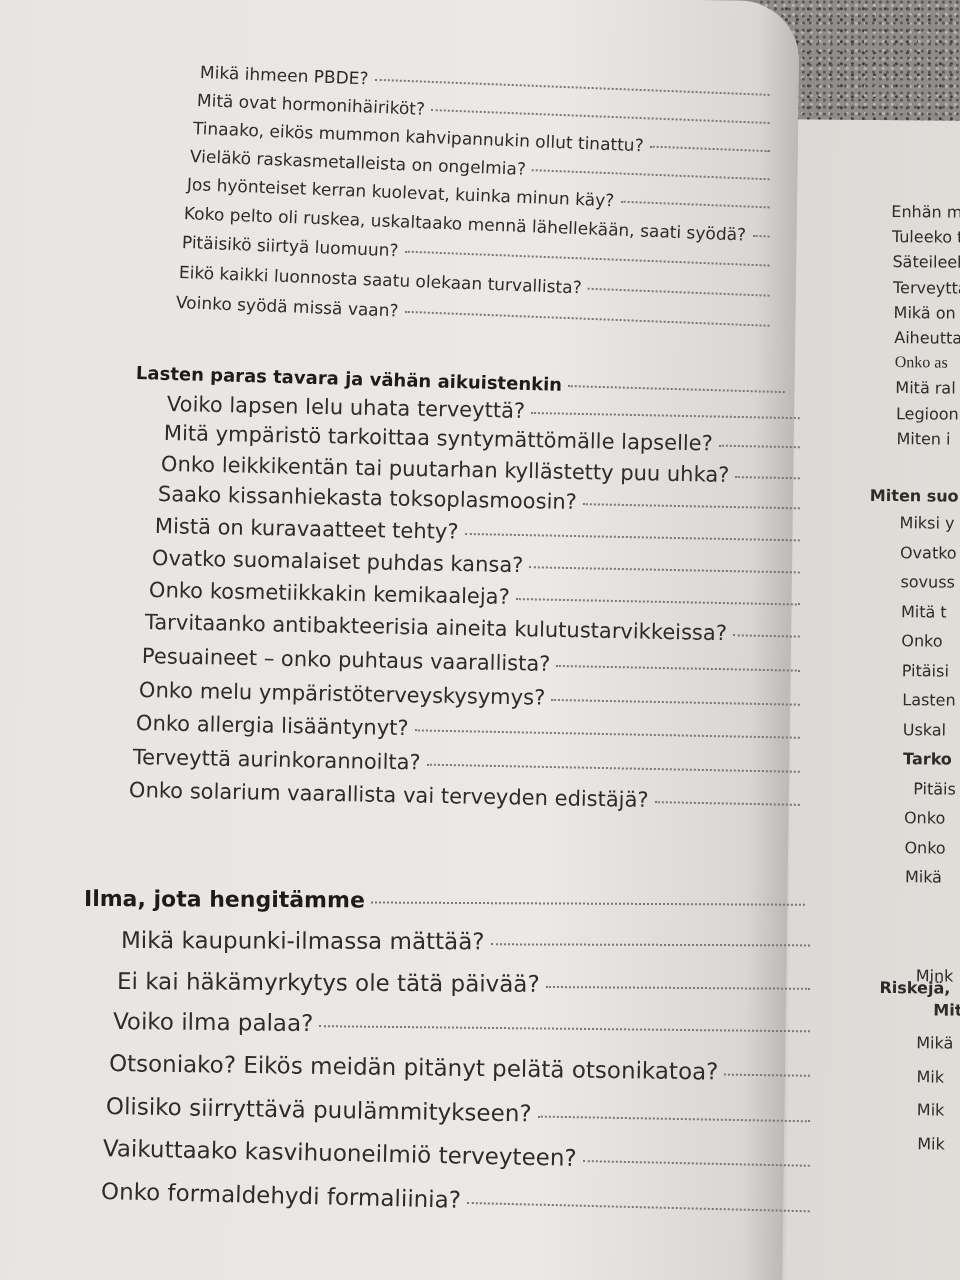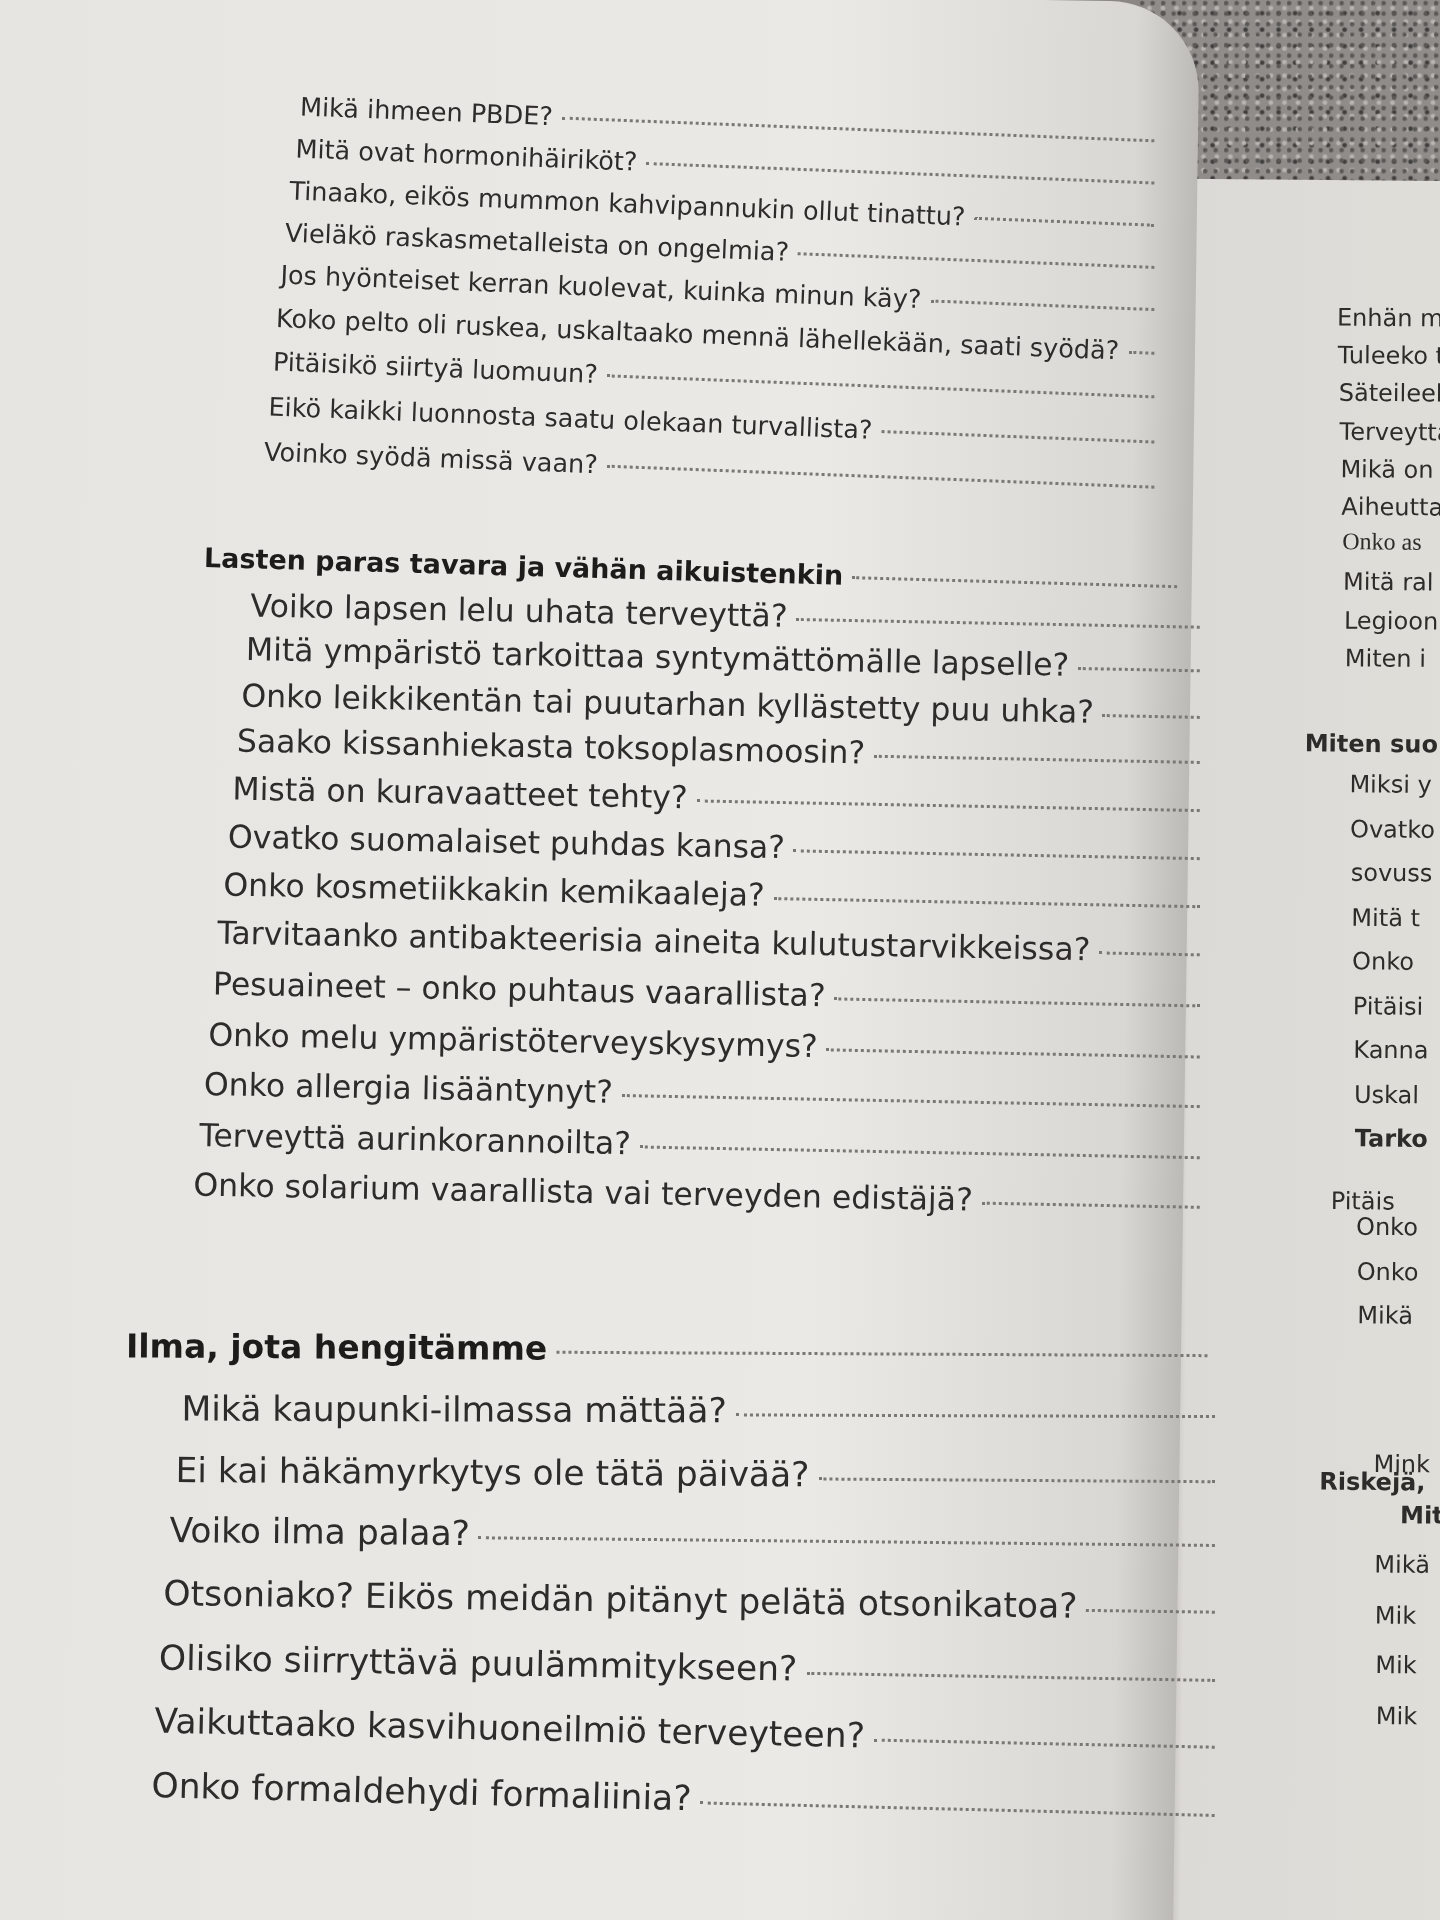--- a/index.html
+++ b/index.html
@@ -60,24 +60,24 @@
       <div class="rp-row" style="left: 112.6px; top: 258.4px;">Mitä ral</div>
       <div class="rp-row" style="left: 113.4px; top: 283.6px;">Legioon</div>
       <div class="rp-row" style="left: 114.2px; top: 308.8px;">Miten i</div>
       <div class="rp-row sec" style="left: 88px; top: 366px;">Miten suo</div>
       <div class="rp-row" style="left: 118px; top: 393px;">Miksi y</div>
       <div class="rp-row" style="left: 118.7px; top: 422.5px;">Ovatko</div>
       <div class="rp-row" style="left: 119.4px; top: 452px;">sovuss</div>
       <div class="rp-row" style="left: 120.1px; top: 481.5px;">Mitä t</div>
       <div class="rp-row" style="left: 120.8px; top: 511px;">Onko</div>
       <div class="rp-row" style="left: 121.5px; top: 540.5px;">Pitäisi</div>
-      <div class="rp-row" style="left: 122.2px; top: 570px;">Kanna</div>
+      <div class="rp-row" style="left: 122.2px; top: 570px;">Lasten</div>
       <div class="rp-row" style="left: 122.9px; top: 599.5px;">Uskal</div>
       <div class="rp-row" style="left: 123.6px; top: 629px; font-weight: bold;">Tarko</div>
-      <div class="rp-row" style="left: 108px; top: 658.5px; margin-top: 12px;">Pitäis</div>
+      <div class="rp-row" style="left: 134px; top: 658.5px;">Pitäis</div>
       <div class="rp-row" style="left: 125px; top: 688px;">Onko</div>
       <div class="rp-row" style="left: 125.7px; top: 717.5px;">Onko</div>
       <div class="rp-row" style="left: 126.4px; top: 747px;">Mikä</div>
       <div class="rp-row sec" style="left: 102px; top: 810px; margin-top: 48px;">Riskejä,</div>
       <div class="rp-row" style="left: 138px; top: 846px;">Mink</div>
       <div class="rp-row" style="left: 156px; top: 879.5px; font-weight: bold;">Mitä</div>
       <div class="rp-row" style="left: 139.2px; top: 913px;">Mikä</div>
       <div class="rp-row" style="left: 139.8px; top: 946.5px;">Mik</div>
       <div class="rp-row" style="left: 140.4px; top: 980px;">Mik</div>
       <div class="rp-row" style="left: 141px; top: 1013.5px;">Mik</div>

